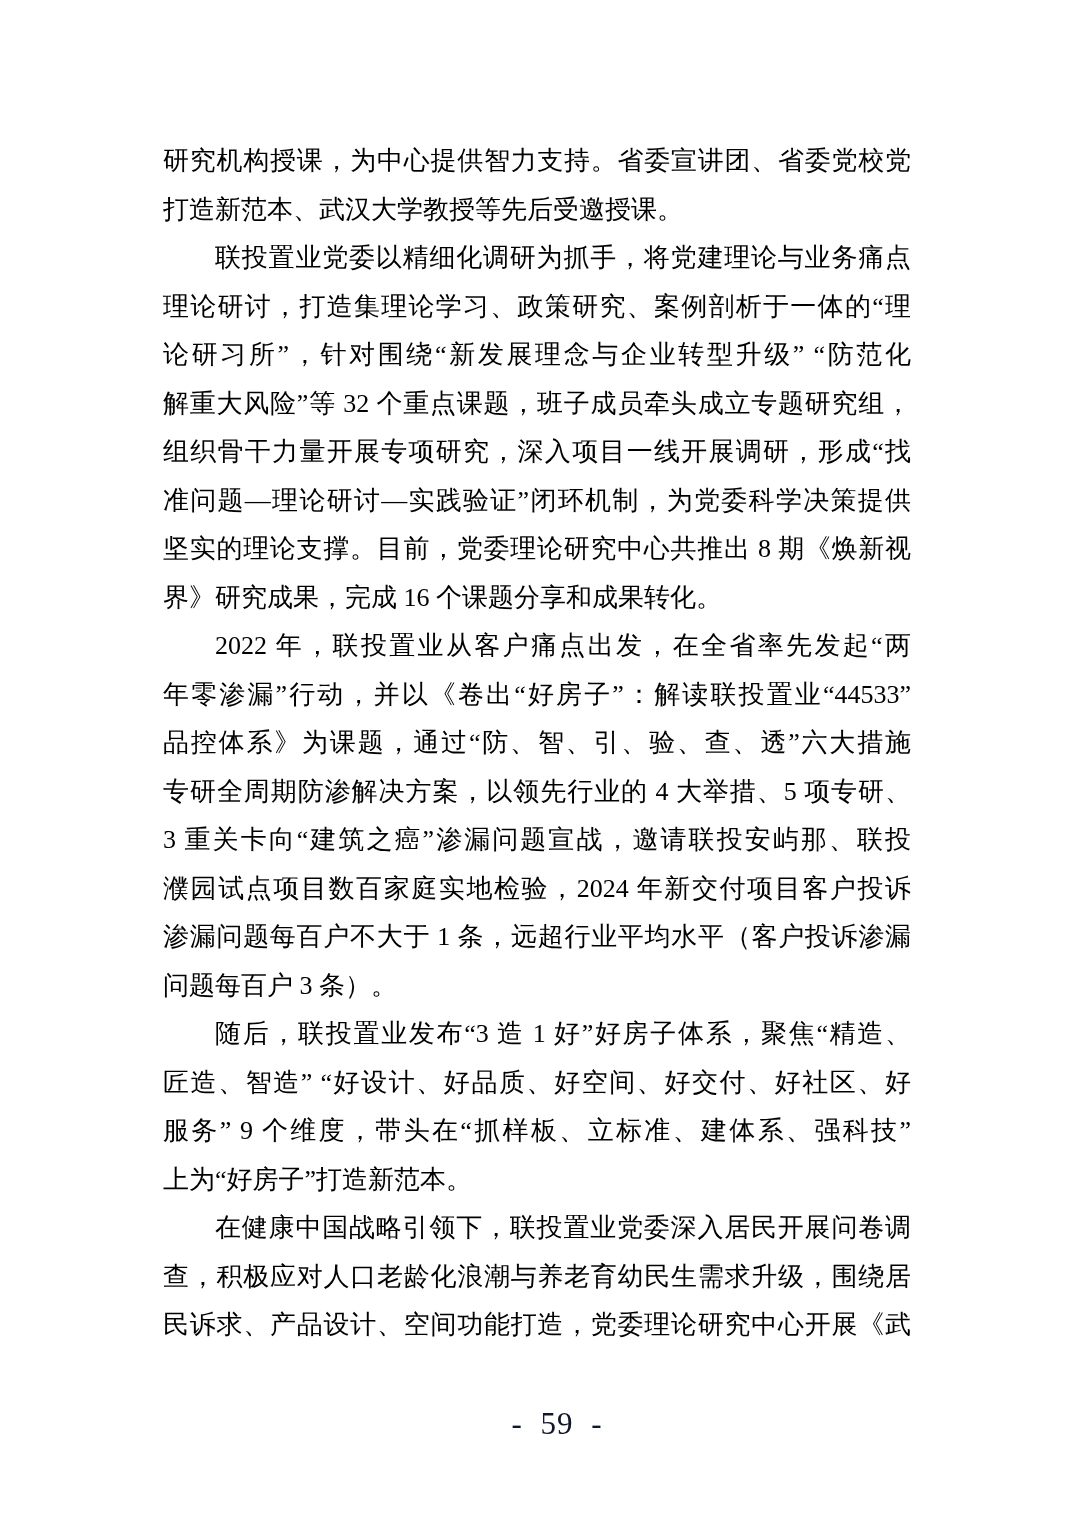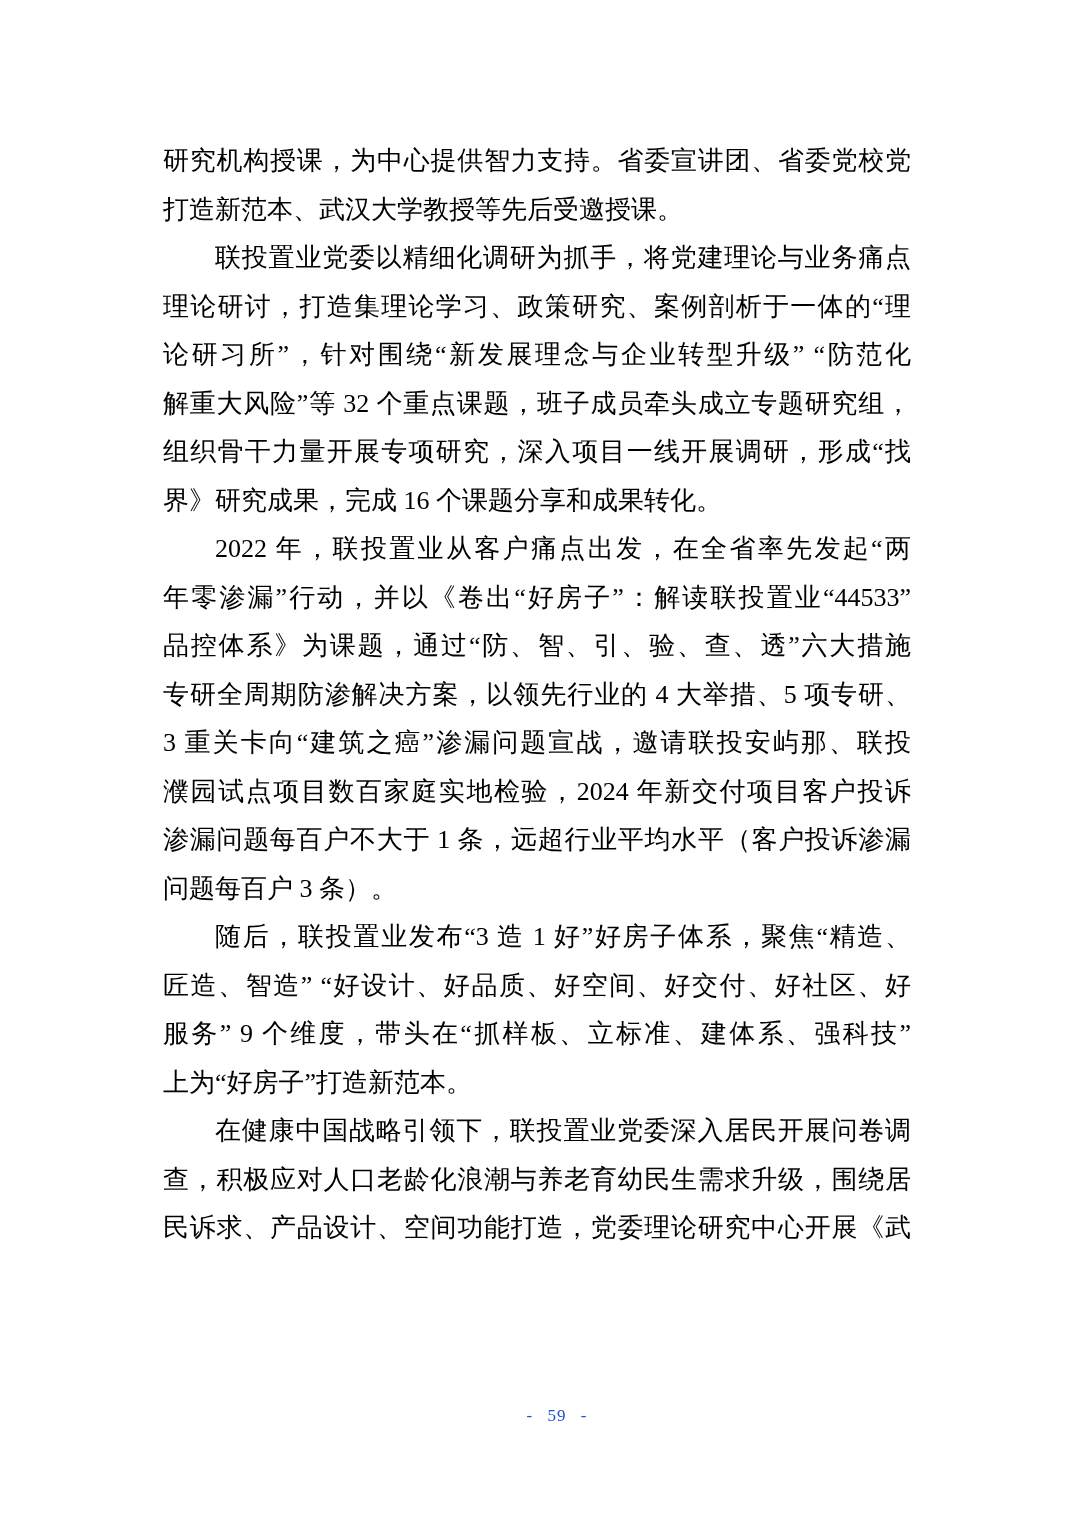--- a/index.html
+++ b/index.html
@@ -45,42 +45,44 @@
     text-indent: 52px;
   }
   .footer {
     position: absolute;
     left: 0;
     top: 1406px;
     width: 100%;
     text-align: center;
   }
   .page-number {
-    font-size: 17px;
-    color: #1d4ed8;
+    font-size: 31px;
+    color: #0f172a;
     letter-spacing: 1px;
     word-spacing: 9px;
     font-family: "Liberation Serif", "DejaVu Serif", serif;
   }
 </style>
 </head>
 <body>
 
 <div class="page">
   <div class="text-block" id="textBlock">
       <div class="paragraph">
         <div class="line justify">研究机构授课，为中心提供智力支持。省委宣讲团、省委党校党</div>
         <div class="line">打造新范本、武汉大学教授等先后受邀授课。</div>
       </div>
       <div class="paragraph">
         <div class="line justify indent">联投置业党委以精细化调研为抓手，将党建理论与业务痛点</div>
         <div class="line justify">理论研讨，打造集理论学习、政策研究、案例剖析于一体的“理</div>
         <div class="line justify">论研习所”，针对围绕“新发展理念与企业转型升级” “防范化</div>
         <div class="line justify">解重大风险”等 32 个重点课题，班子成员牵头成立专题研究组，</div>
         <div class="line justify">组织骨干力量开展专项研究，深入项目一线开展调研，形成“找</div>
+        <div class="line justify">准问题—理论研讨—实践验证”闭环机制，为党委科学决策提供</div>
+        <div class="line justify">坚实的理论支撑。目前，党委理论研究中心共推出 8 期《焕新视</div>
         <div class="line">界》研究成果，完成 16 个课题分享和成果转化。</div>
       </div>
       <div class="paragraph">
         <div class="line justify indent">2022 年，联投置业从客户痛点出发，在全省率先发起“两</div>
         <div class="line justify">年零渗漏”行动，并以《卷出“好房子”：解读联投置业“44533”</div>
         <div class="line justify">品控体系》为课题，通过“防、智、引、验、查、透”六大措施</div>
         <div class="line justify">专研全周期防渗解决方案，以领先行业的 4 大举措、5 项专研、</div>
         <div class="line justify">3 重关卡向“建筑之癌”渗漏问题宣战，邀请联投安屿那、联投</div>
         <div class="line justify">濮园试点项目数百家庭实地检验，2024 年新交付项目客户投诉</div>
         <div class="line justify">渗漏问题每百户不大于 1 条，远超行业平均水平（客户投诉渗漏</div>

